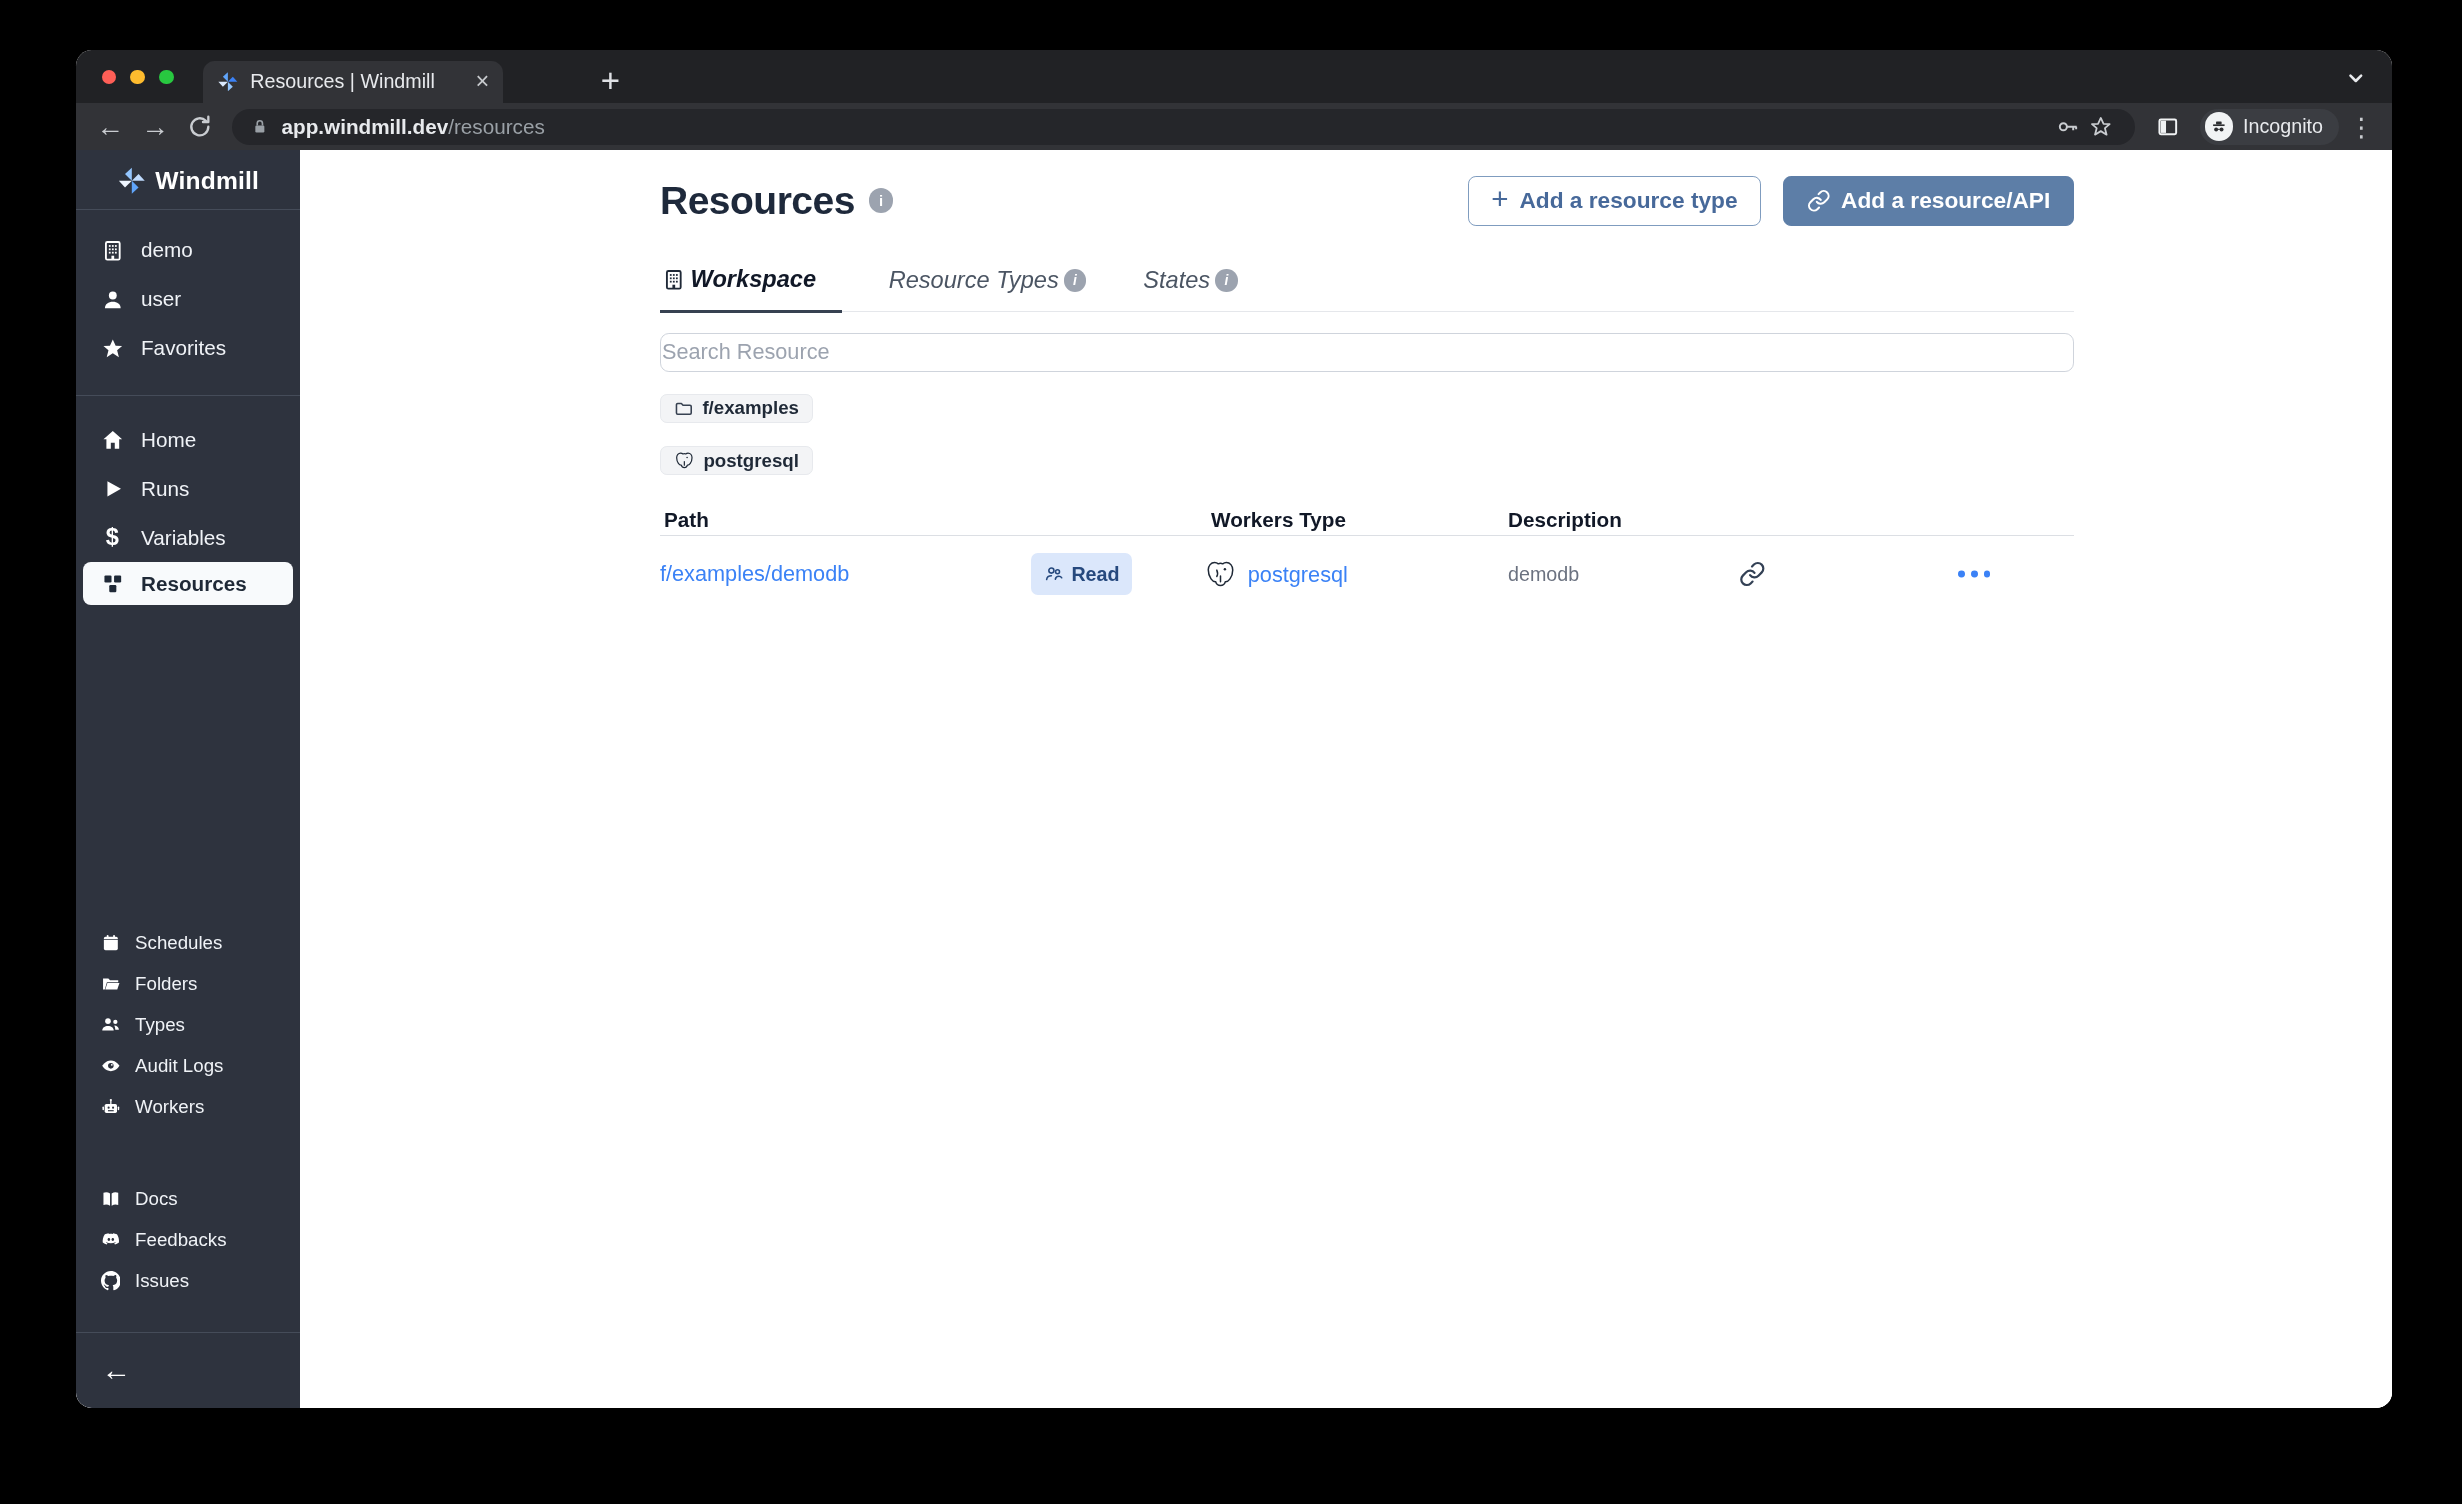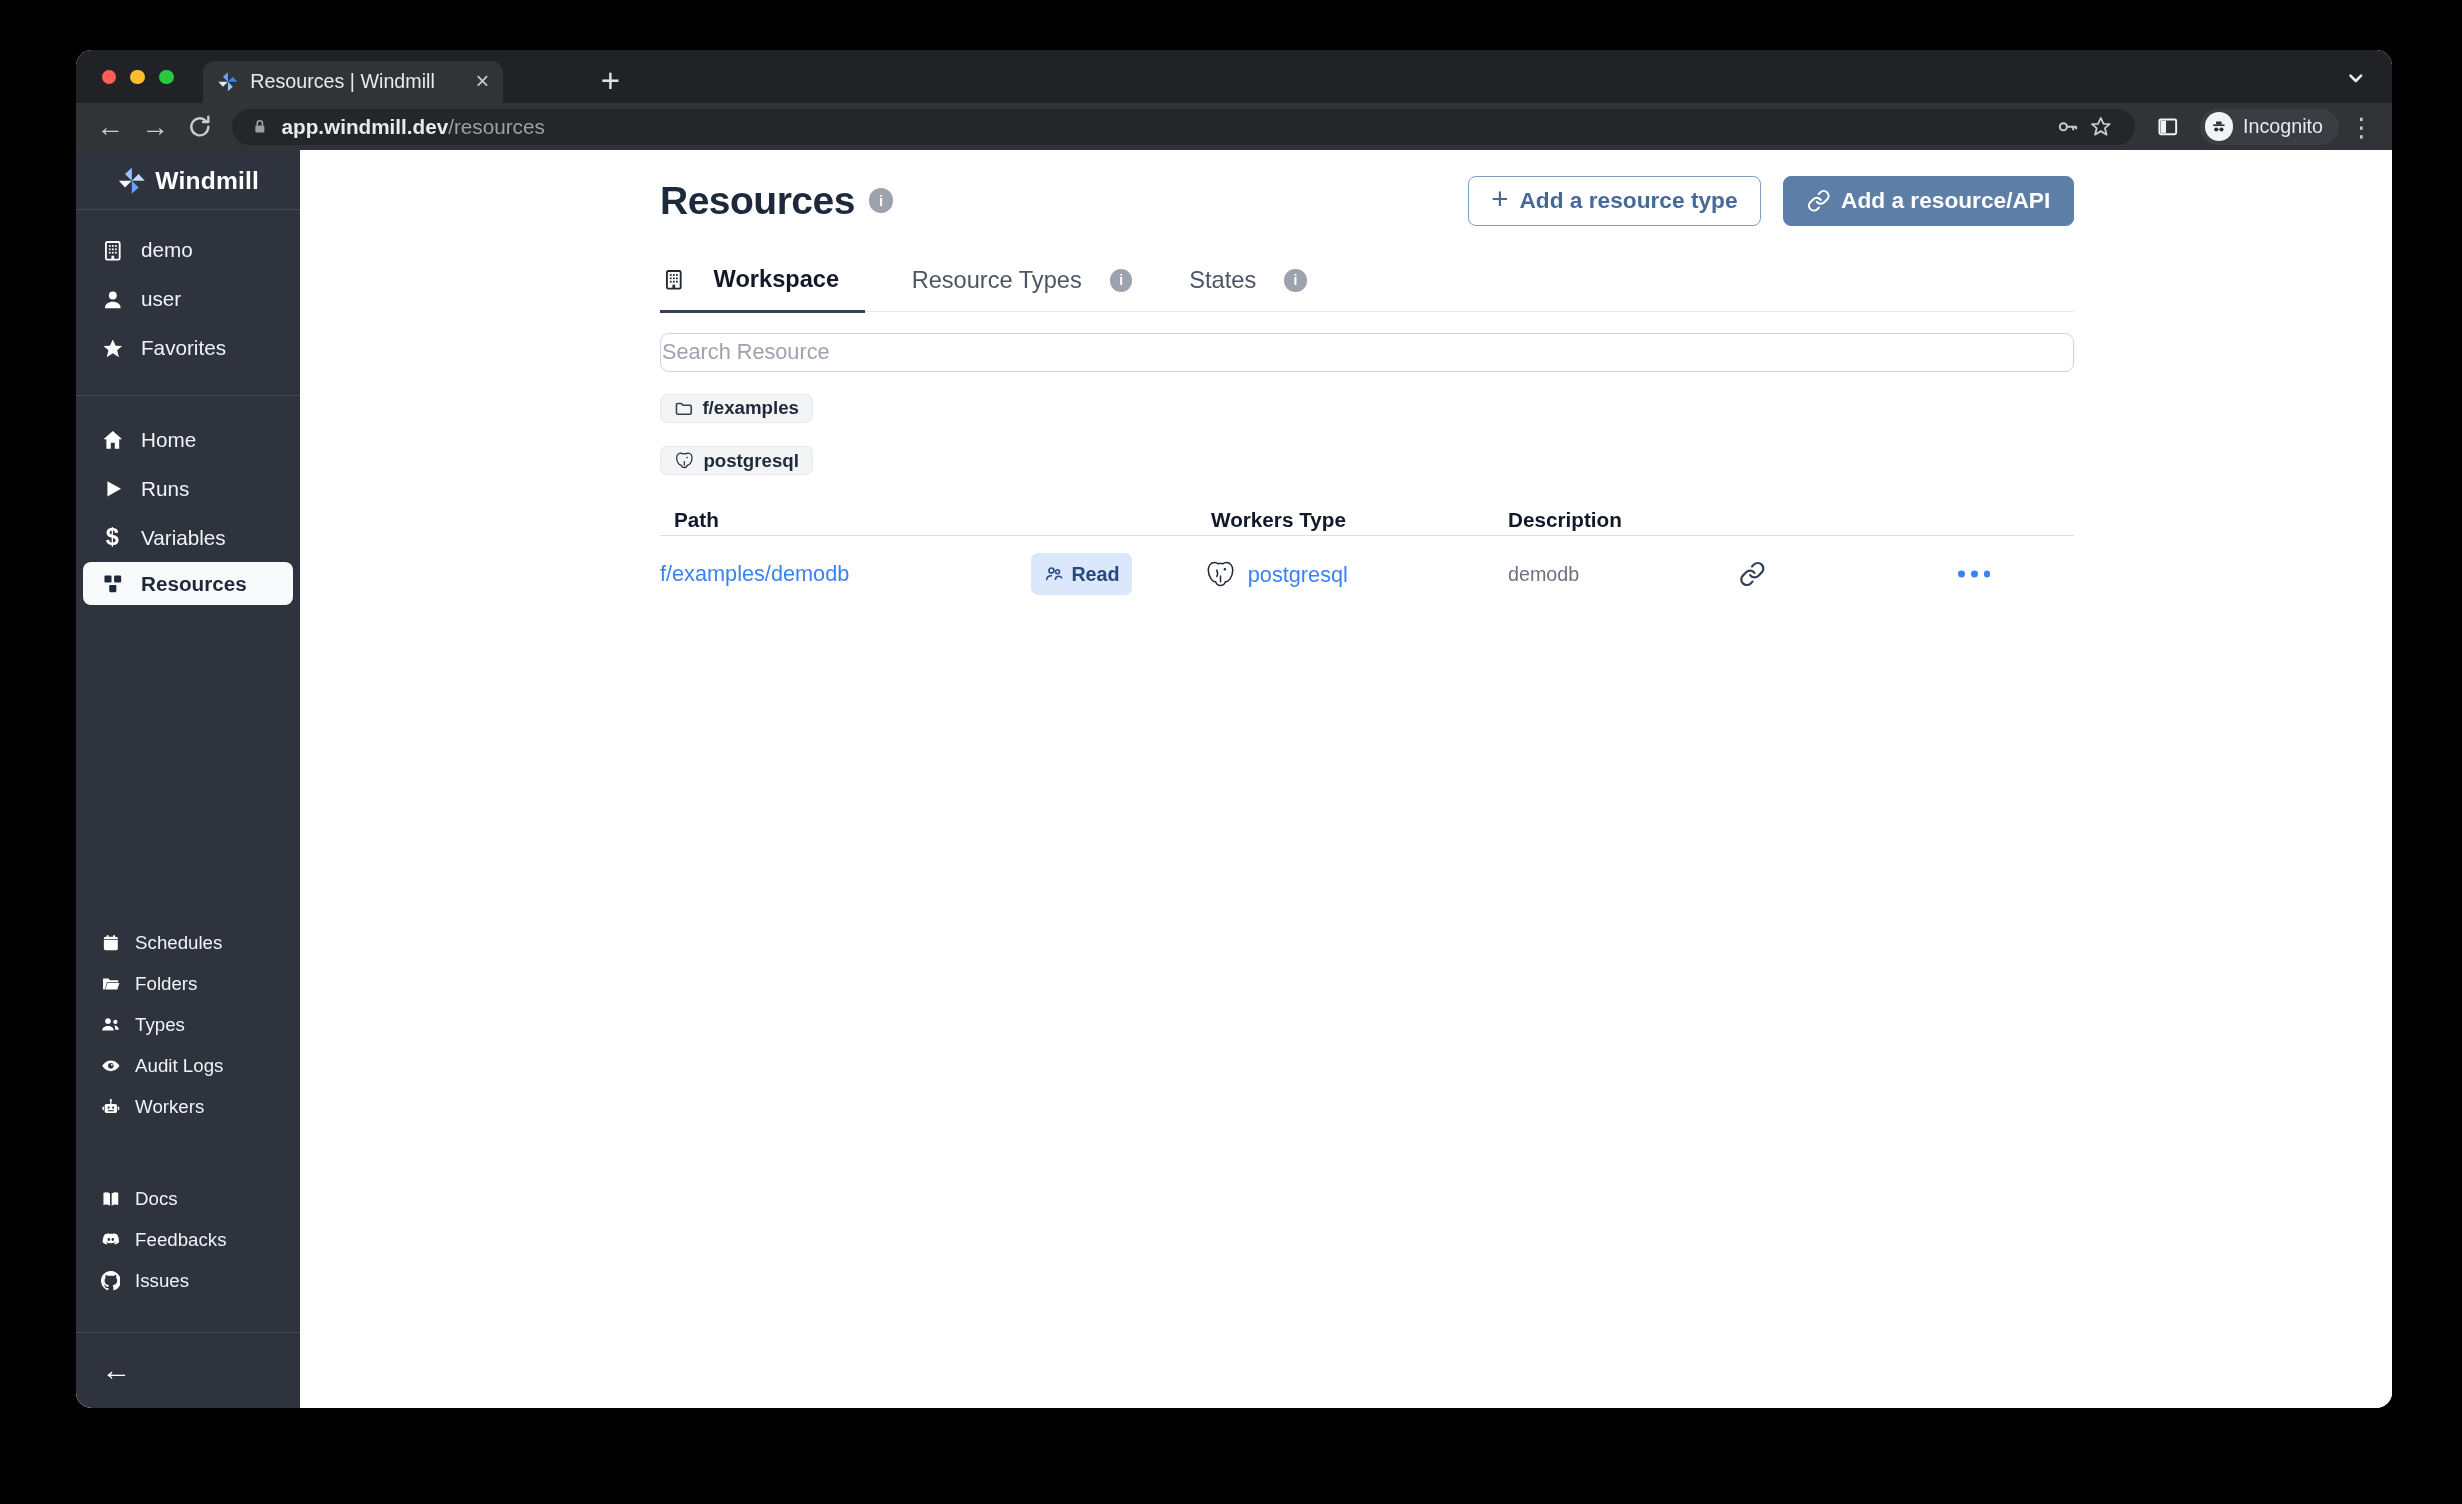--- a/index.html
+++ b/index.html
@@ -73,33 +73,33 @@
   .info-dot { background:#9ca3af; color:#fff; border-radius:50%; display:inline-flex; align-items:center; justify-content:center; font-weight:700; }
   .info-lg { width:24.6px; height:24.6px; font-size:14.8px; }
   .info-sm { width:22.7px; height:22.7px; font-size:13.8px; }
   .head-actions { display:flex; gap:21.7px; }
   .btn { display:inline-flex; align-items:center; gap:10.8px; height:50px; padding:0 22.7px; border-radius:7.9px; font-size:22.7px; font-weight:600; cursor:pointer; }
   .btn-outline { background:#fff; border:1.5px solid #7f9cbf; color:#47699a; }
   .btn-outline .plus { font-size:29.6px; font-weight:400; line-height:1; margin-top:-3px; }
   .btn-fill { background:#5d7ea7; border:1.5px solid #5d7ea7; color:#fff; }
   
   .tabs-row { display:flex; gap:45px; margin-top:35px; border-bottom:1px solid #e5e7eb; }
-  .ptab { display:flex; align-items:center; gap:28px; padding:5.9px 9.9px 16.7px 2px; font-size:23.6px; color:#4b5563; font-weight:500; cursor:pointer; position:relative; }
+  .ptab { display:flex; align-items:center; gap:5px; padding:5.9px 9.9px 16.7px 2px; font-size:23.6px; color:#4b5563; font-weight:500; cursor:pointer; position:relative;font-style:italic; }
   .ptab.active { color:#111827; font-weight:600; border-bottom:3px solid #374151; margin-bottom:-2px; padding-right:25.6px; }
   
   .search-box { margin-top:20.7px; height:39px; width:100%; border:1px solid #cfd4dc; border-radius:8.9px; padding:0 1px; font-size:21.7px; color:#1f2937; outline:none; font-family:"Liberation Sans",sans-serif; }
   .search-box::placeholder { color:#9ca3af; }
   .chip-line { margin-top:21.7px; height:29.6px; }
   .chip-line + .chip-line { margin-top:22.7px; }
   .chip { display:inline-flex; align-items:center; gap:8.9px; height:29.6px; padding:0 12.8px; background:#f3f4f6; border:1px solid #e7e9ed; border-radius:6.9px; font-size:18.7px; font-weight:700; color:#1f2937; cursor:pointer; }
   
   .table { margin-top:32.5px; }
   .thead { position:relative; height:27.6px; border-bottom:1px solid #dcdfe4; padding-bottom:17.7px; }
   .th { position:absolute; top:0; font-size:20.7px; font-weight:700; color:#111827; }
-  .th1 { left:14px; } .th2 { left:551px; } .th3 { left:848px; }
+  .th1 { left:4px; } .th2 { left:551px; } .th3 { left:848px; }
   .trow { position:relative; height:77px; }
   .trow > * { position:absolute; top:50%; transform:translateY(-50%); }
   .path-link { left:0; color:#3b82f6; font-size:21.7px; text-decoration:none; }
   .perm-badge { left:371px; display:inline-flex; align-items:center; gap:7.9px; height:42px; padding:0 12.8px; background:#dbe7fb; border-radius:6.9px; color:#26497e; font-size:19.7px; font-weight:700; }
   .rt-wrap { left:544px; display:inline-flex; align-items:center; gap:10.8px; }
   .rt-link { color:#3b82f6; font-size:21.7px; text-decoration:none; }
   .desc-cell { left:848px; color:#6b7280; font-size:19.7px; }
   .rowlink-btn { left:1079px; color:#334155; display:flex; }
   .row-menu { left:1298px; display:flex; gap:5.9px; }
   .row-menu i { width:6.9px; height:6.9px; border-radius:50%; background:#3b82f6; display:block; }

